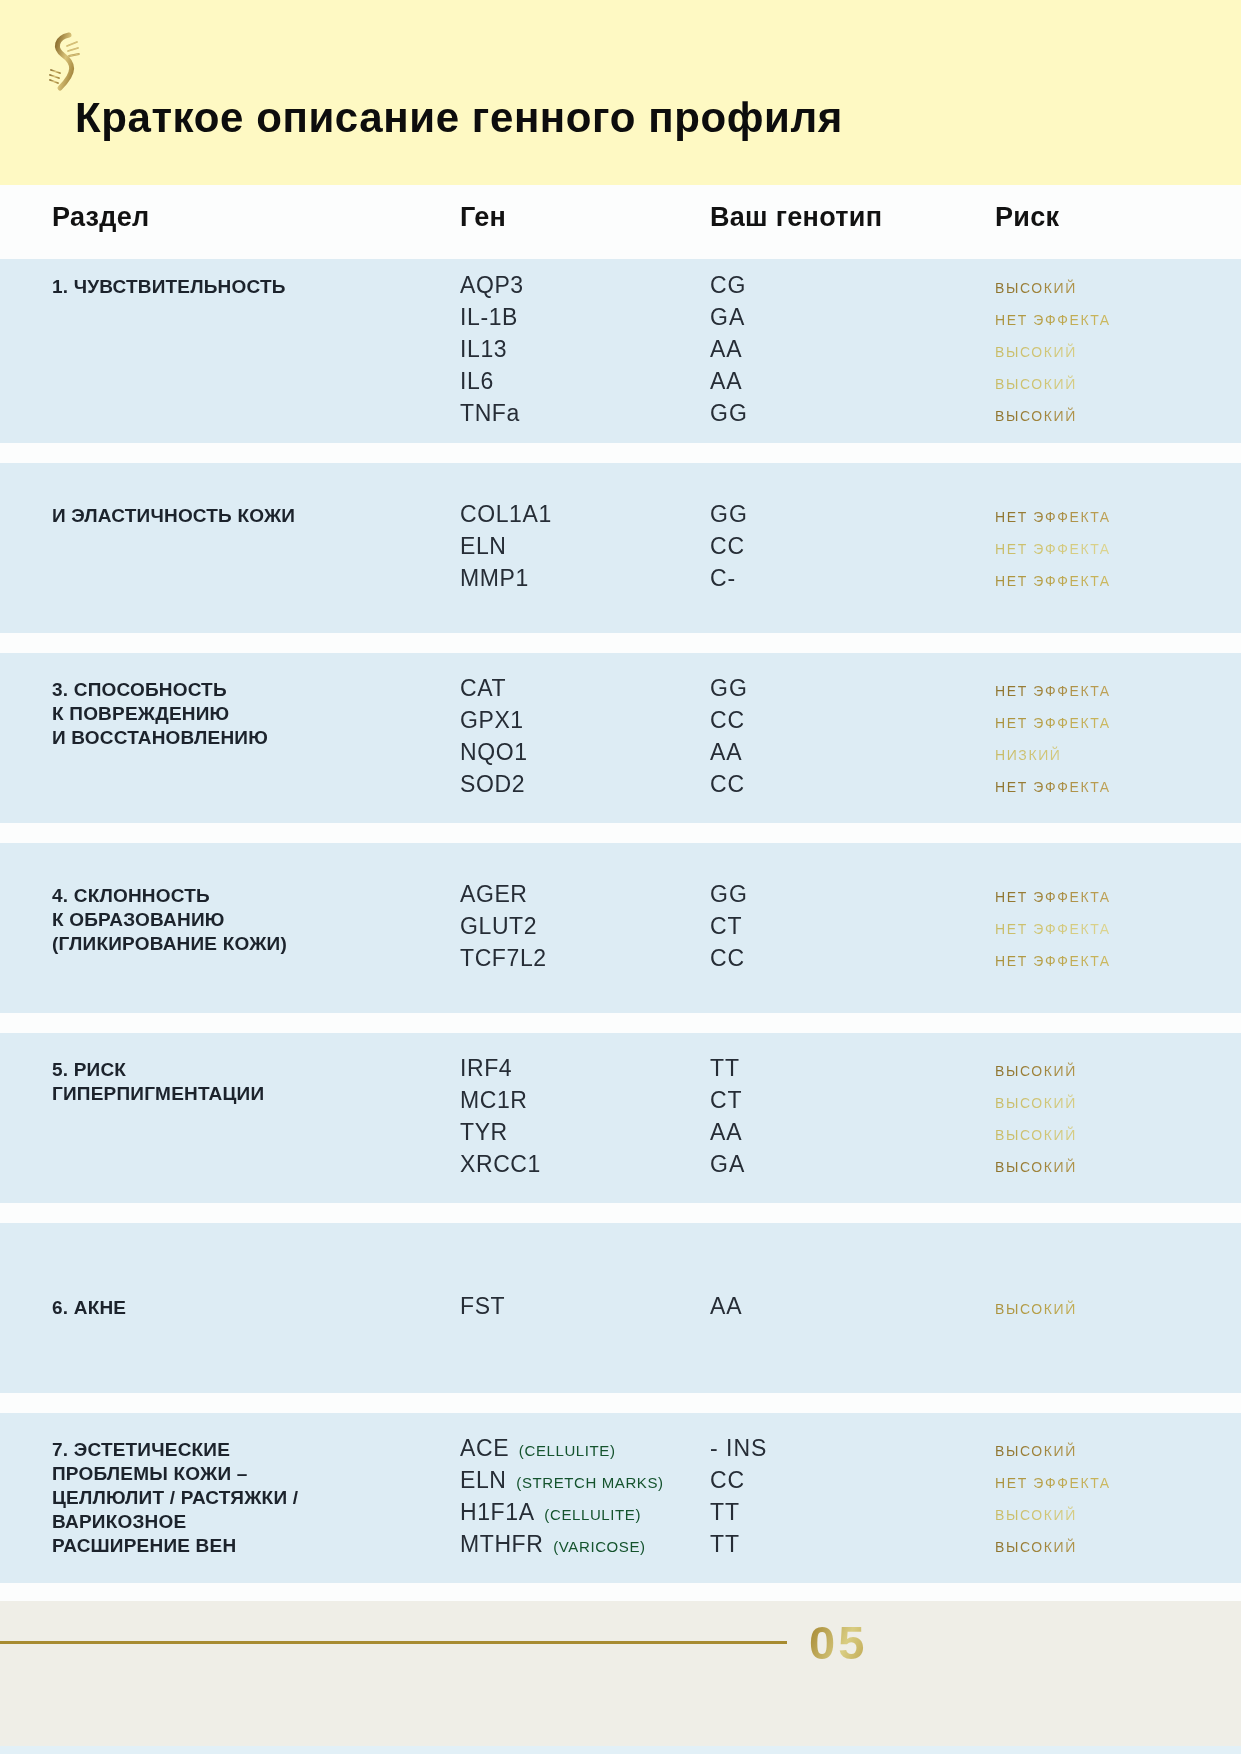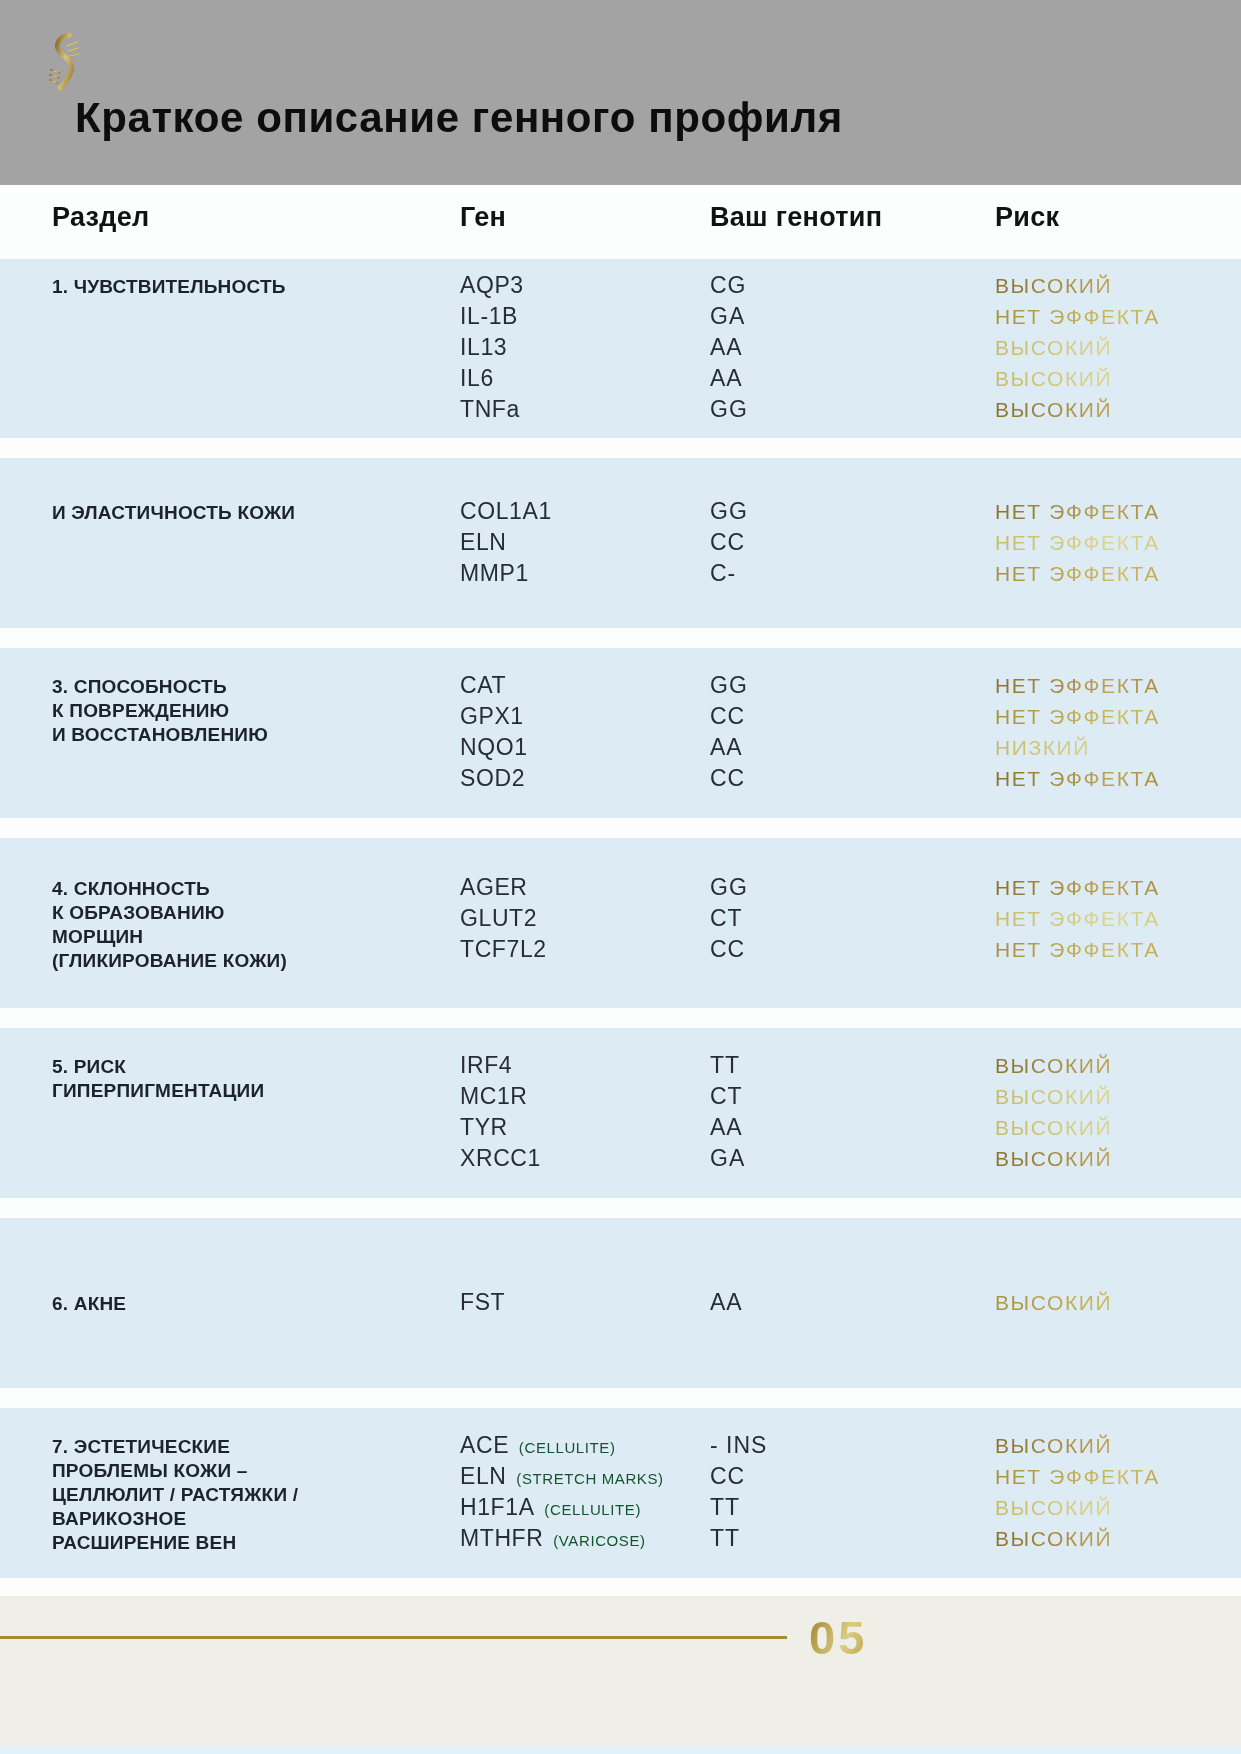--- a/index.html
+++ b/index.html
@@ -9,21 +9,21 @@
     font-family: "Liberation Sans", sans-serif;
     background: #fcfdfd;
     overflow: hidden;
   }
   .page { display: flex; flex-direction: column; width: 1241px; height: 1754px; }
 
   
   .top {
     flex: none;
     height: 185px;
-    background: #a3a3a3;
+    background: #fef9c3;
     position: relative;
   }
   .logo { position: absolute; left: 46px; top: 32px; }
   .page-title {
     position: absolute;
     left: 75px;
     top: 94px;
     font-size: 42px;
     font-weight: 700;
     letter-spacing: 0.6px;
@@ -74,21 +74,21 @@
     display: grid;
     grid-template-columns: 250px 285px 1fr;
     align-items: baseline;
     line-height: 29px;
   }
   .gene-cell { white-space: nowrap; }
   .gene-name { font-size: 23px; color: #262d36; letter-spacing: 0.6px; margin-top: 26px; }
   .gene-note { font-size: 15px; color: #14532d; letter-spacing: 0.6px; margin-left: 5px; }
   .geno-value { font-size: 23px; color: #262d36; letter-spacing: 1px; }
   .risk-value {
-    font-size: 21px;
+    font-size: 14px;
     letter-spacing: 1.6px;
     text-transform: uppercase;
     white-space: nowrap;
   }
   
   .tone-dark   { color: #a0813a; }
   .tone-medium { color: #bda84c; }
   .tone-light  { color: #d3c877; }
   @supports ((-webkit-background-clip: text) or (background-clip: text)) {
     .tone-dark {
@@ -299,21 +299,20 @@
   </div>
 </div>
     </div>
   </section>
 
   <section class="block">
     <div class="block-inner">
       <div class="sec-label">
             <div>4. СКЛОННОСТЬ</div>
             <div>К ОБРАЗОВАНИЮ</div>
-            <div>МОРЩИН</div>
             <div>(ГЛИКИРОВАНИЕ КОЖИ)</div>
           </div>
       <div class="sec-rows">
   <div class="gene-row">
     <div class="gene-cell">
       <span class="gene-name">AGER</span>
     </div>
     <div class="geno-value">GG</div>
     <div class="risk-value tone-dark">НЕТ ЭФФЕКТА</div>
   </div>

